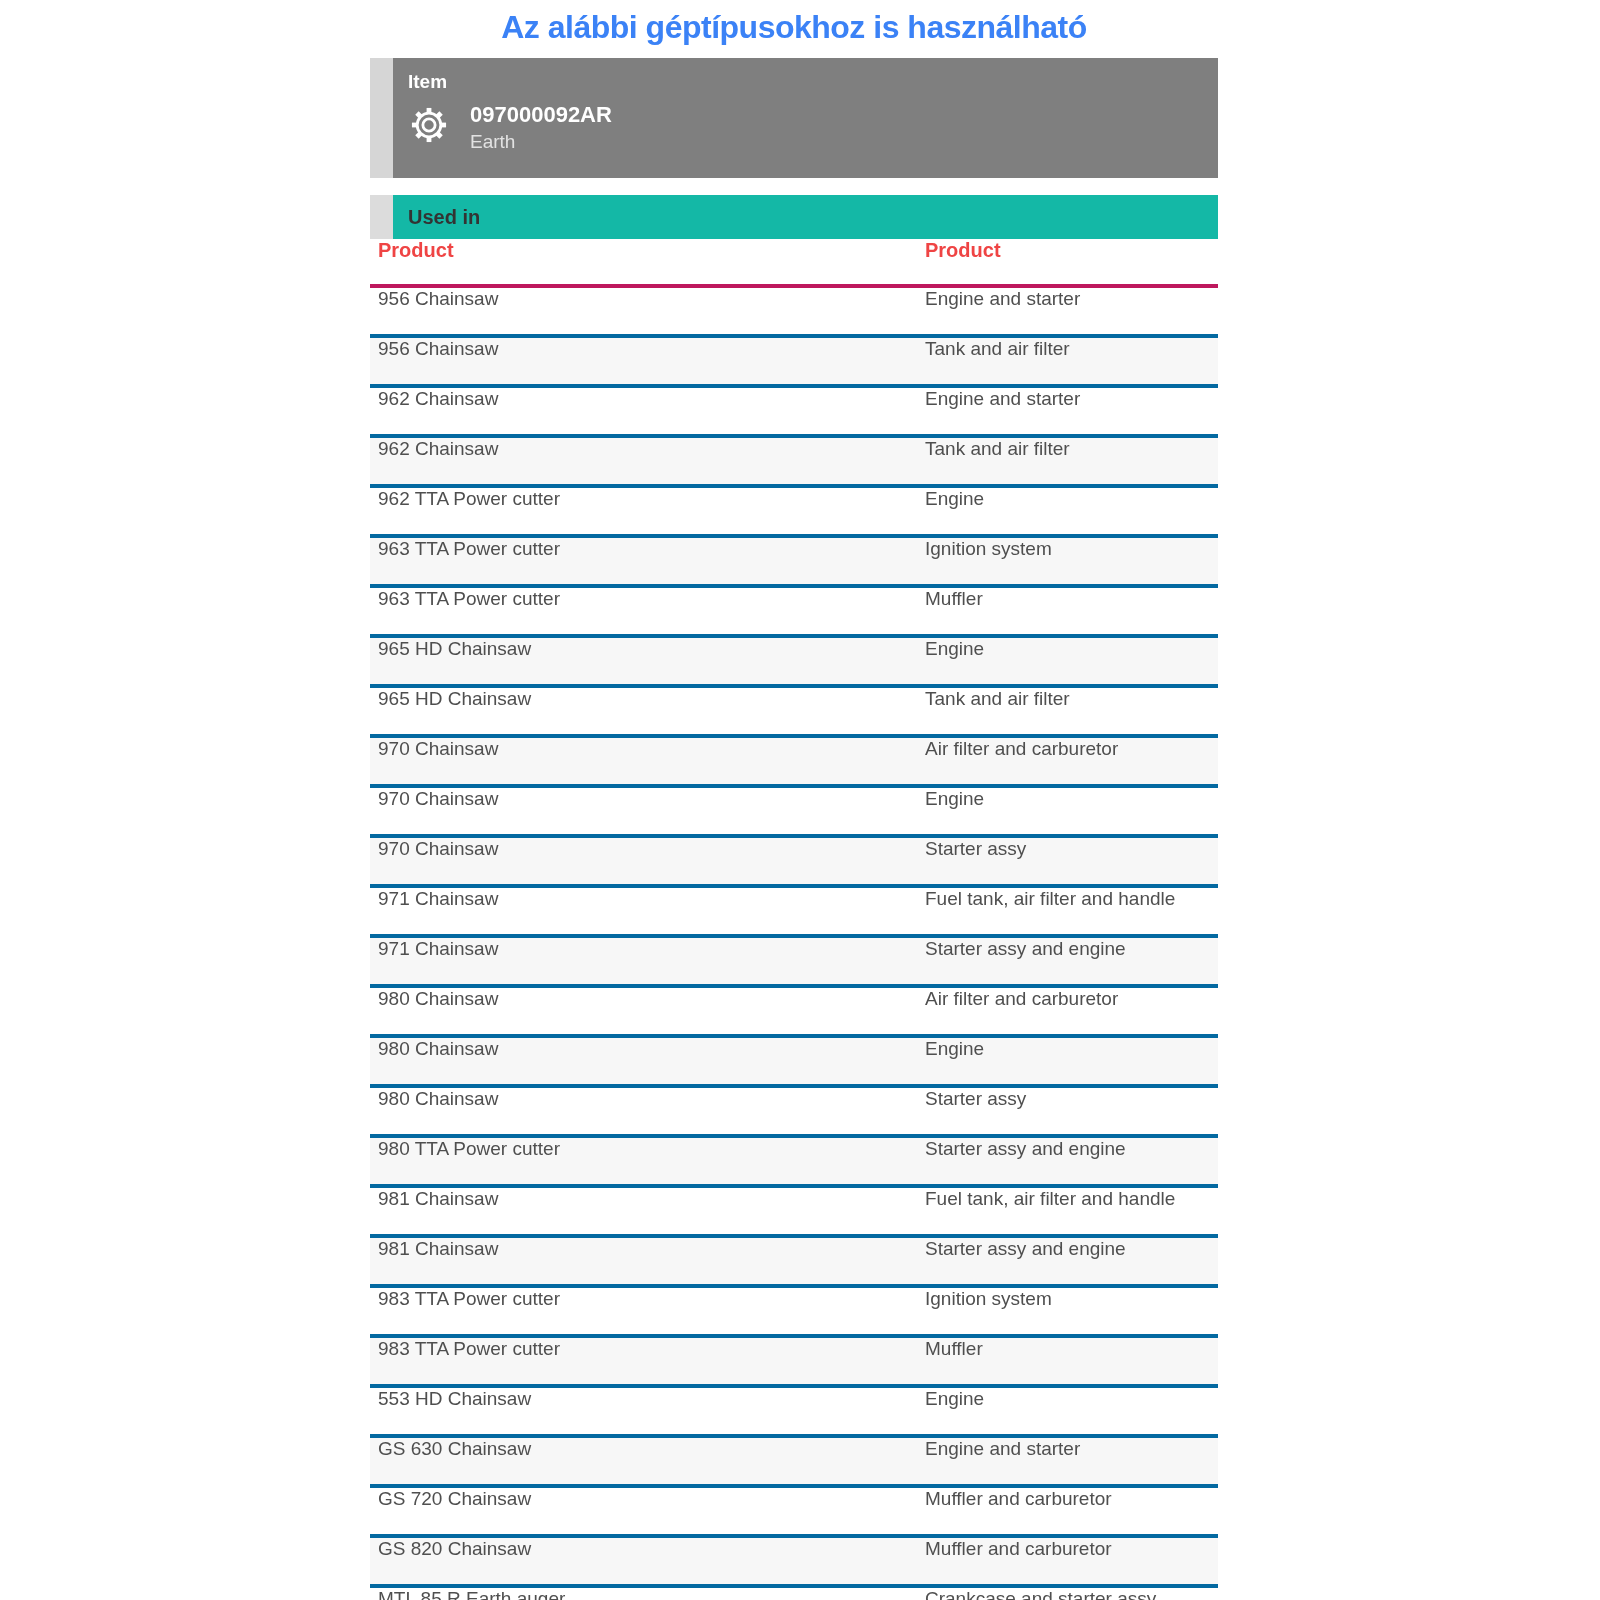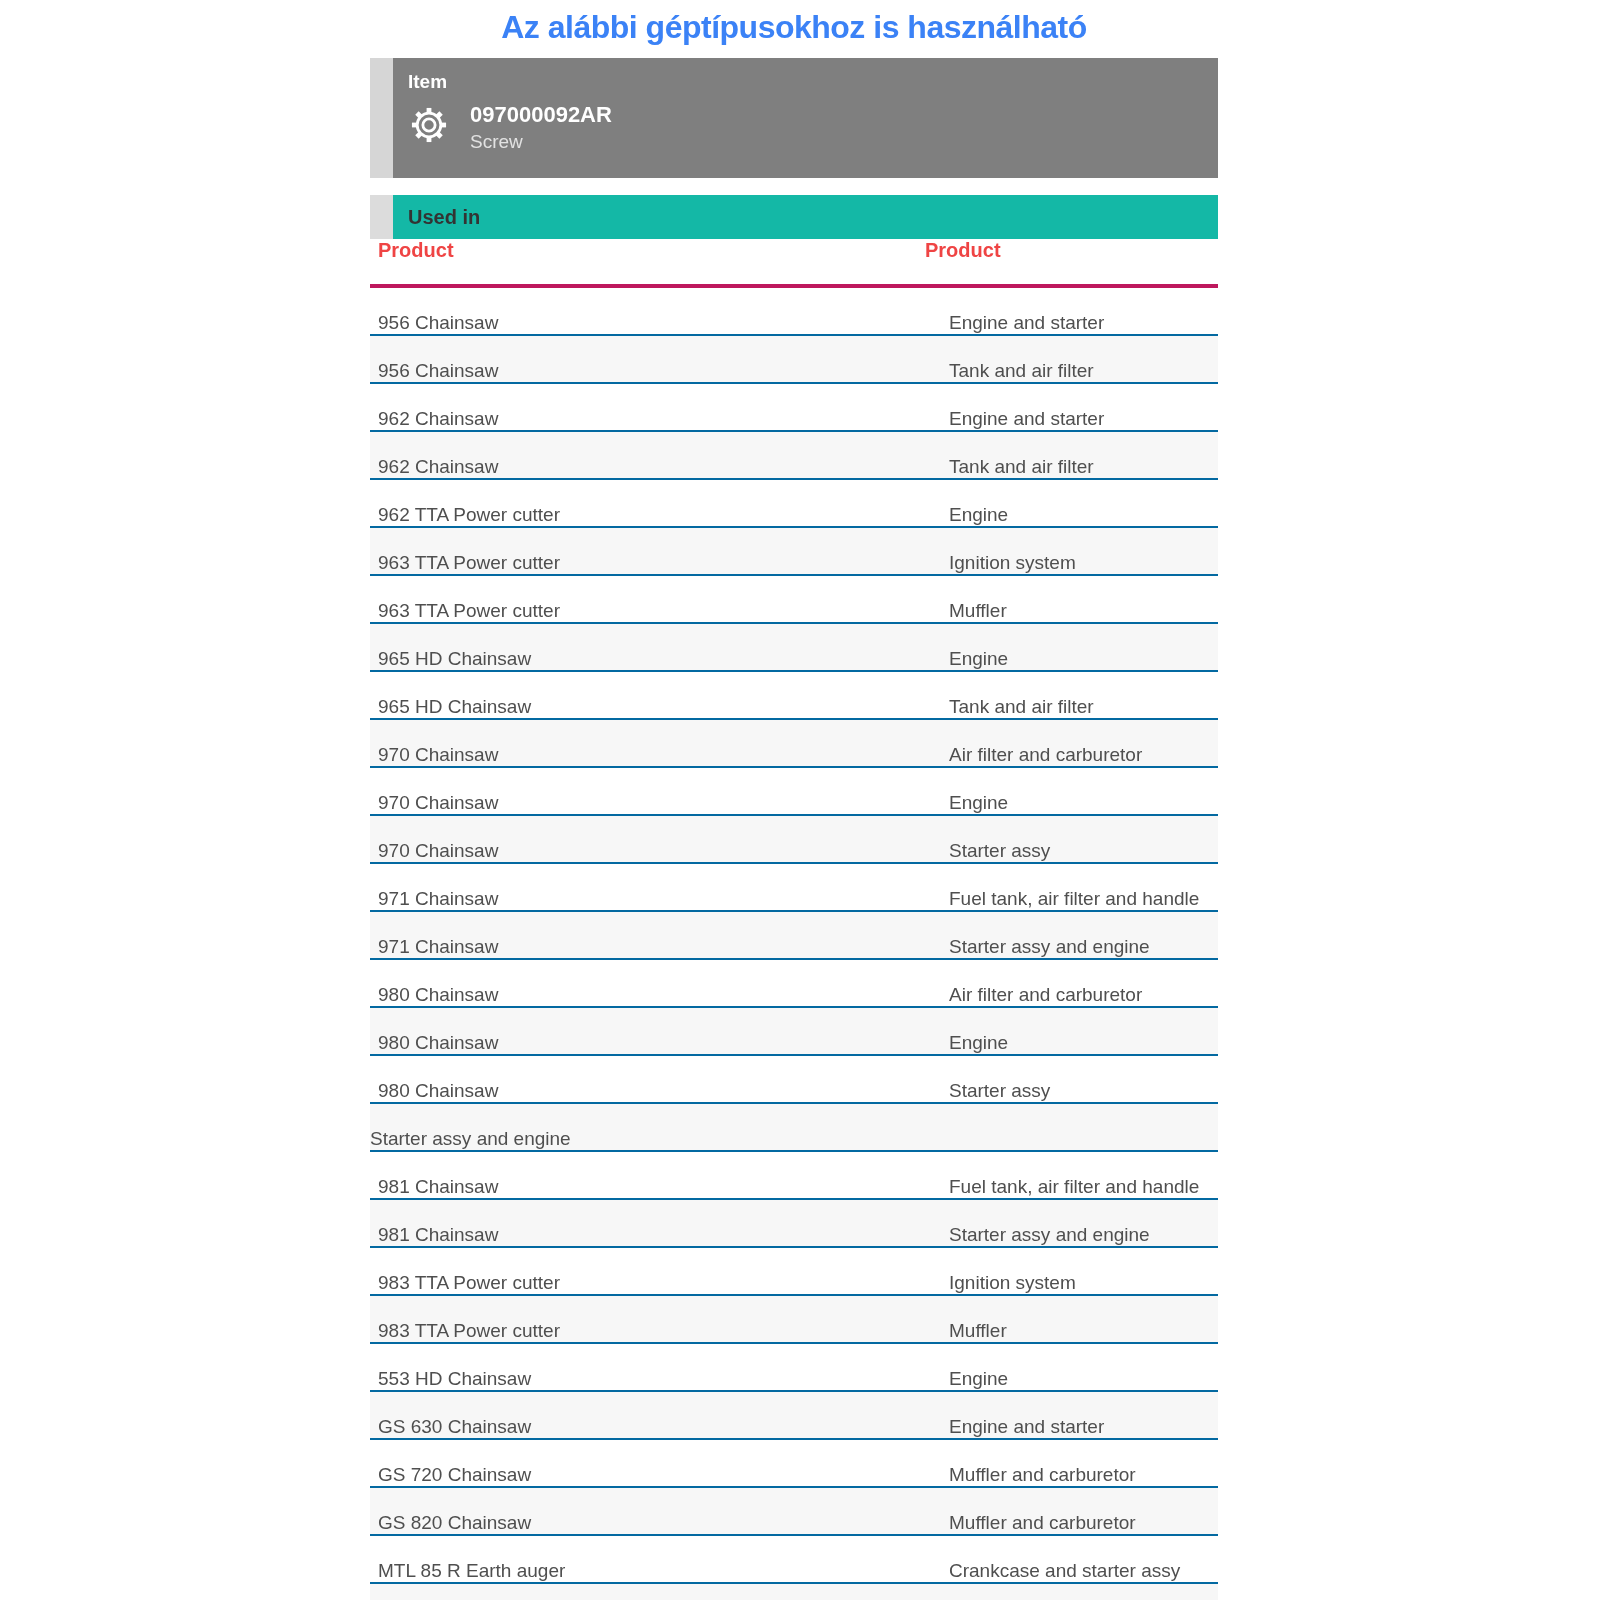--- a/index.html
+++ b/index.html
@@ -42,25 +42,24 @@
   
   .tbl { margin-top:0; }
   .tbl-header {
     display:flex; height:45px; align-items:flex-start;
     border-bottom:4px solid #be185d;
     font-weight:bold; font-size:20px; color:#ef4444;
   }
   .col-product  { width:555px; padding-left:8px; box-sizing:border-box; }
   .col-document { flex:1; }
   .row {
-    display:flex; height:46px; align-items:flex-end;
+    display:flex; height:46px; align-items:flex-start;
     font-size:19px; color:#4f4f4f;
-    border-bottom:2px solid #0369a1;
+    border-bottom:4px solid #0369a1;
     background:#ffffff;
-    gap:24px;
   }
   .row.alt { background:#f7f7f7; }
 </style>
 </head>
 <body>
 
 <div class="content">
 
   <h1 class="page-title">Az alábbi géptípusokhoz is használható</h1>
 
@@ -82,21 +81,21 @@
               <line x1="37.8" y1="37.8" x2="33.5" y2="33.5"></line>
               <line x1="24" y1="43.5" x2="24" y2="37.5"></line>
               <line x1="10.2" y1="37.8" x2="14.5" y2="33.5"></line>
               <line x1="4.5" y1="24" x2="10.5" y2="24"></line>
               <line x1="10.2" y1="10.2" x2="14.5" y2="14.5"></line>
             </g>
           </svg>
         </div>
         <div class="item-texts">
           <div class="item-number">097000092AR</div>
-          <div class="item-name">Screw</div>
+          <div class="item-name">Earth</div>
         </div>
       </div>
     </div>
   </div>
 
   <div class="used-in">
     <div class="used-strip"></div>
     <div class="used-body">Used in</div>
   </div>
 
@@ -185,20 +184,21 @@
     <div class="col-product">980 Chainsaw</div>
     <div class="col-document">Engine</div>
   </div>
 
   <div class="row">
     <div class="col-product">980 Chainsaw</div>
     <div class="col-document">Starter assy</div>
   </div>
 
   <div class="row alt">
+    <div class="col-product">980 TTA Power cutter</div>
     <div class="col-document">Starter assy and engine</div>
   </div>
 
   <div class="row">
     <div class="col-product">981 Chainsaw</div>
     <div class="col-document">Fuel tank, air filter and handle</div>
   </div>
 
   <div class="row alt">
     <div class="col-product">981 Chainsaw</div>

